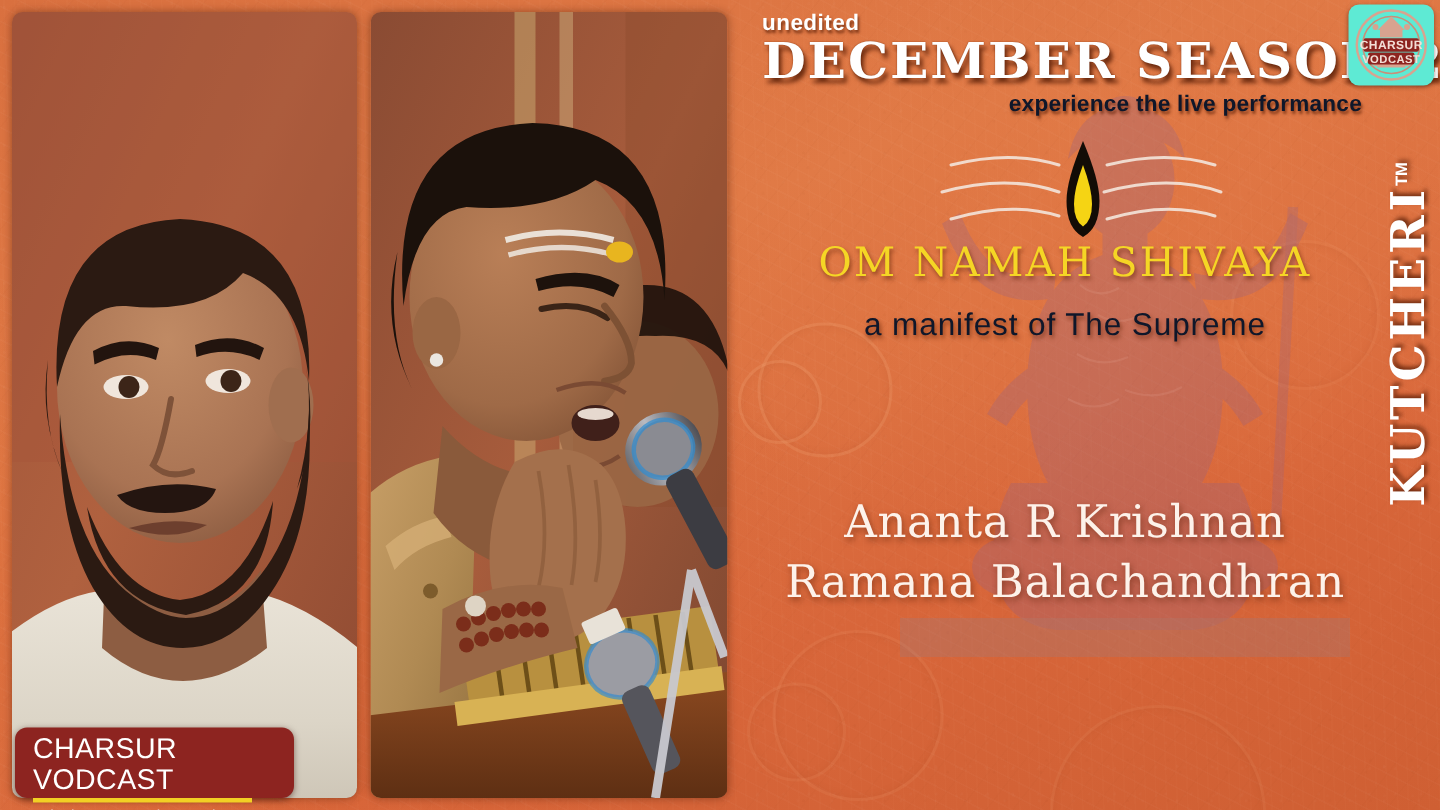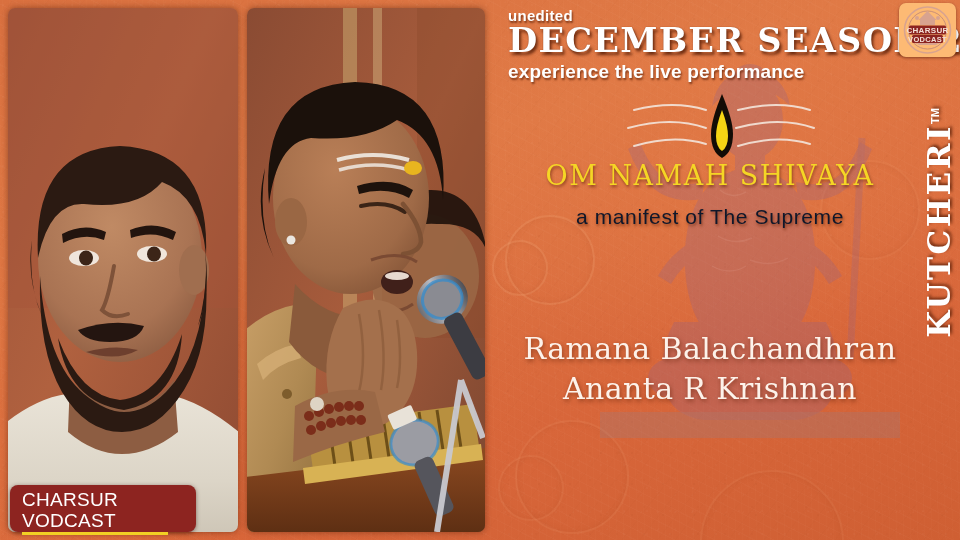--- a/index.html
+++ b/index.html
@@ -91,33 +91,33 @@
     color: #ffffff;
     letter-spacing: 1.2px;
     line-height: 1.05;
     margin-top: 1px;
     white-space: nowrap;
     transform: scaleX(1.02);
     transform-origin: left center;
     text-shadow: 2px 3px 3px rgba(85,28,5,.8), 0 0 1px rgba(120,45,10,.9);
   }
   .tagline {
-    text-align: left;
-    font-size: 19px; font-weight: bold; color: #ffffff;
+    text-align: right;
+    font-size: 15px; font-weight: bold; color: #0f172a;
     letter-spacing: .2px;
     margin-top: 2px;
     text-shadow: 1px 2px 2px rgba(90,30,5,.7);
   }
 
   
   #badge-corner {
     position: absolute;
     left: 899px; top: 3px;
     width: 57px; height: 54px;
-    background: #fdba74;
+    background: #5eead4;
     border-radius: 7px;
     box-shadow: 0 1px 3px rgba(60,15,5,.5);
     overflow: hidden;
   }
 
   
   .flame-wrap { position: absolute; left: 612px; top: 90px; width: 220px; height: 80px; }
 
   
   .mantra {
@@ -486,22 +486,22 @@
 
       <path d="M110 4 q11 26 11 40 q0 18 -11 24 q-11-6 -11-24 q0-14 11-40 z" fill="#120c06"></path>
       <path d="M110 20 q6 16 6 26 q0 11 -6 15 q-6-4 -6-15 q0-10 6-26 z" fill="#f5d414"></path>
     </svg>
   </div>
 
   <div class="mantra">OM NAMAH SHIVAYA</div>
   <div class="subtitle">a manifest of The Supreme</div>
 
   <div class="artists">
+    <div>Ananta R Krishnan</div>
     <div>Ramana Balachandhran</div>
-    <div>Ananta R Krishnan</div>
   </div>
 
   <div id="kutcheri">
     <div class="vtext"><span>KUTCHERI</span><span class="vtm">TM</span></div>
   </div>
 
   <div id="badge-bottom">
     <div class="b-main">CHARSUR VODCAST</div>
     <div class="b-rule"></div>
     <div class="b-sub">pristine carnatic music</div>

